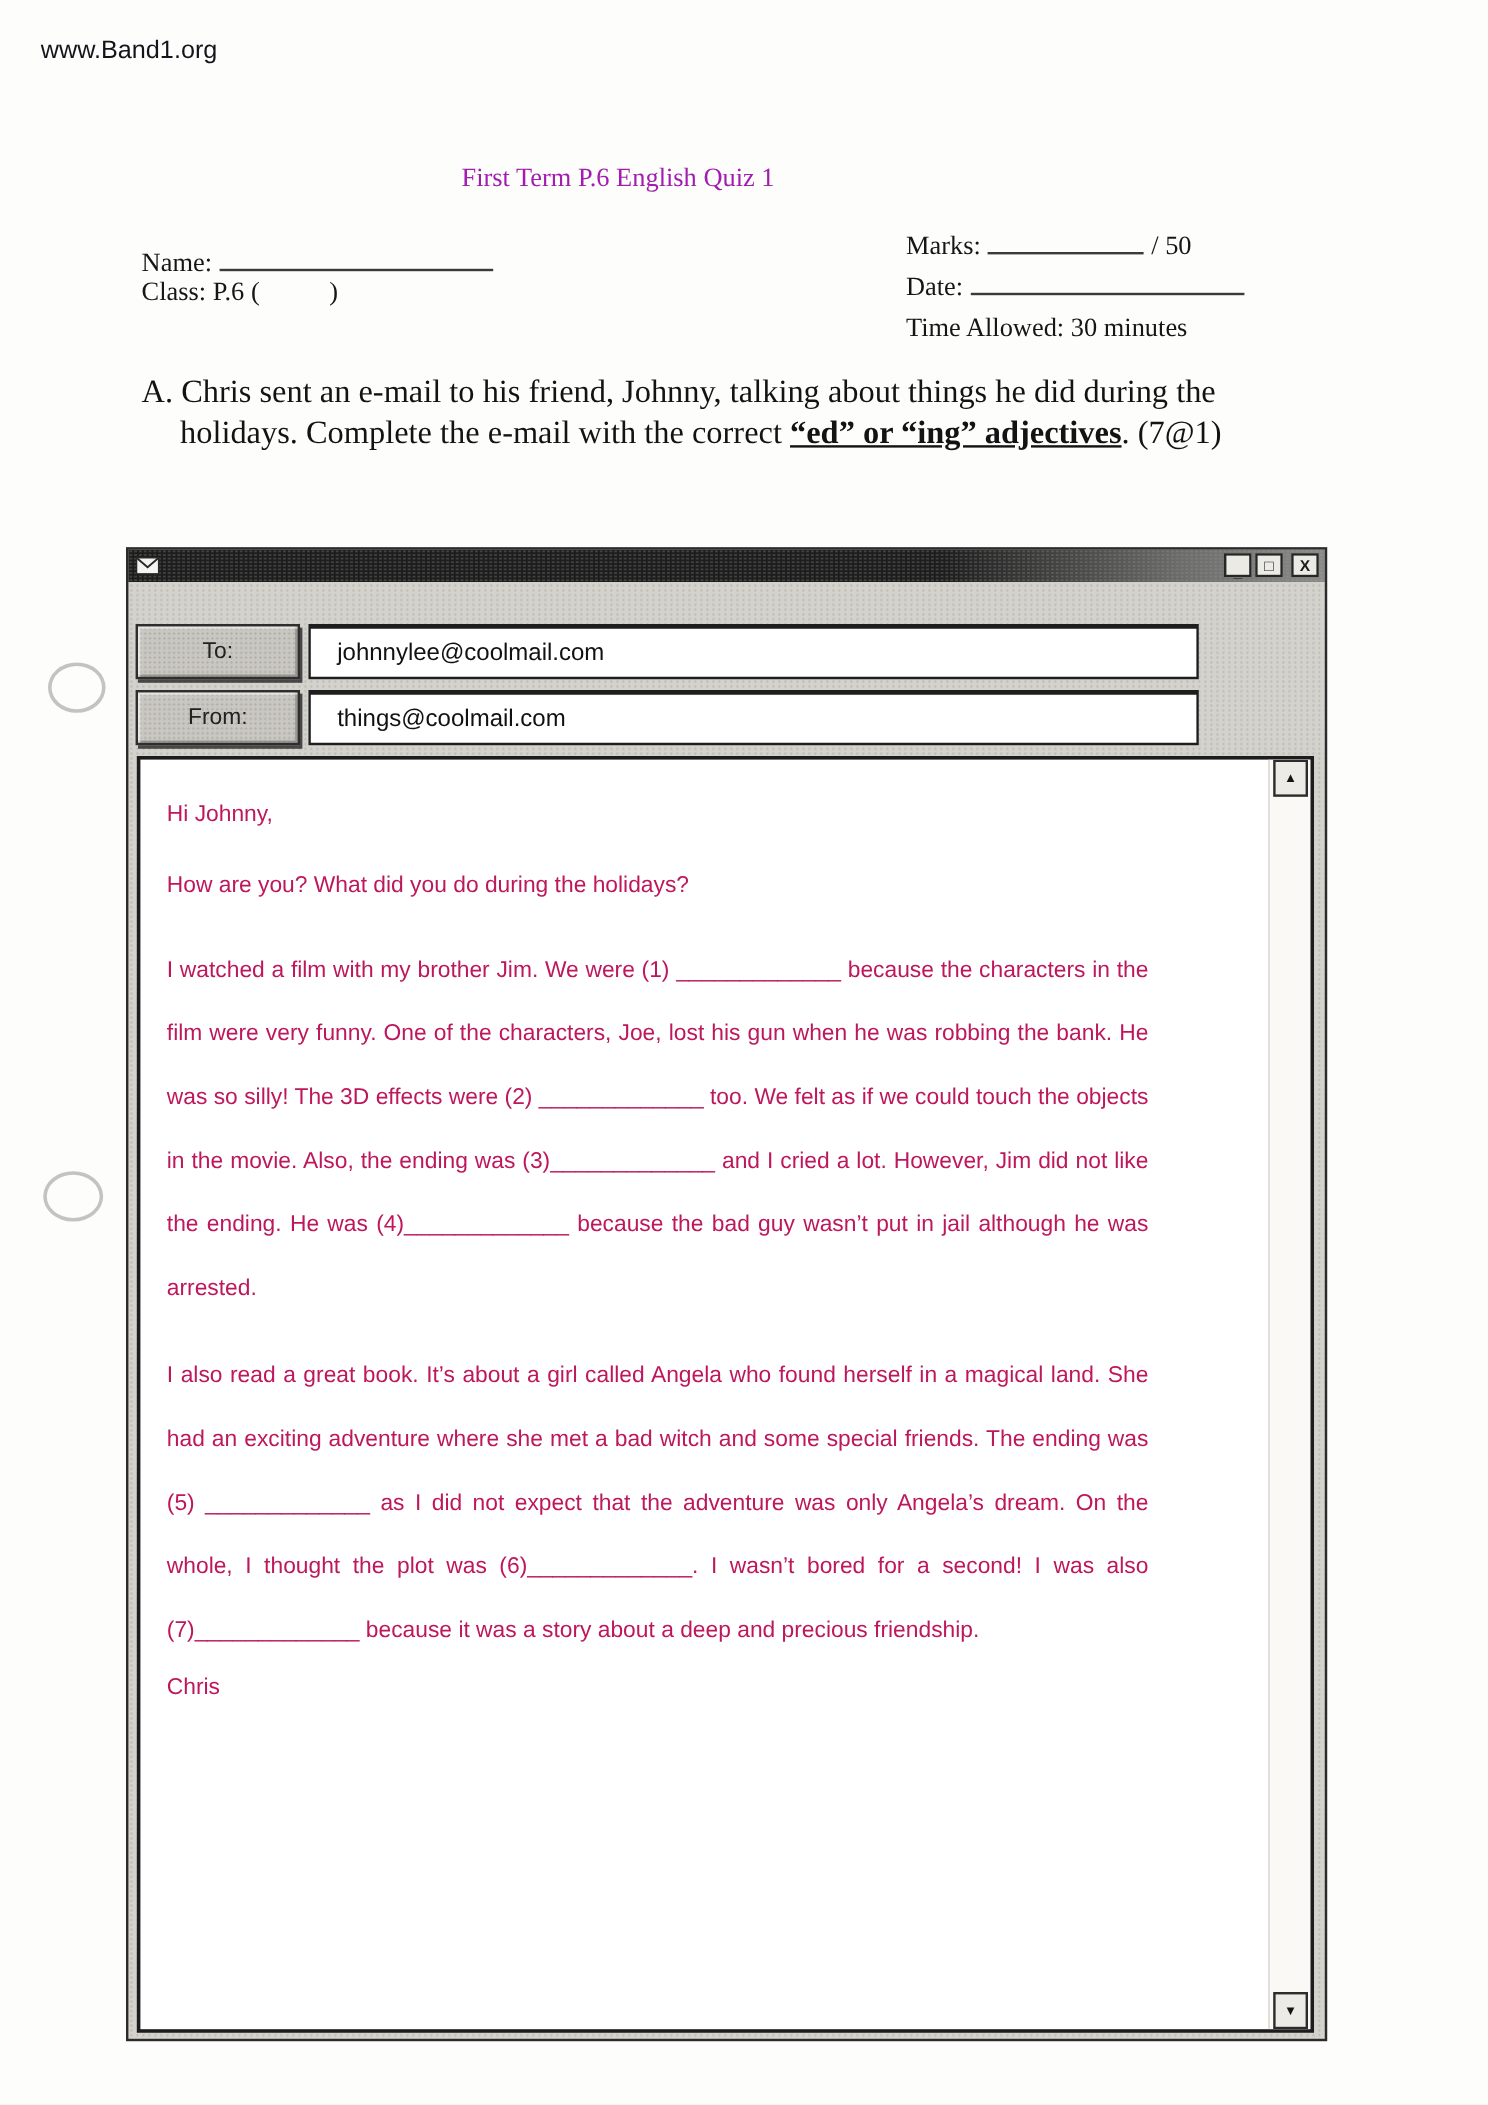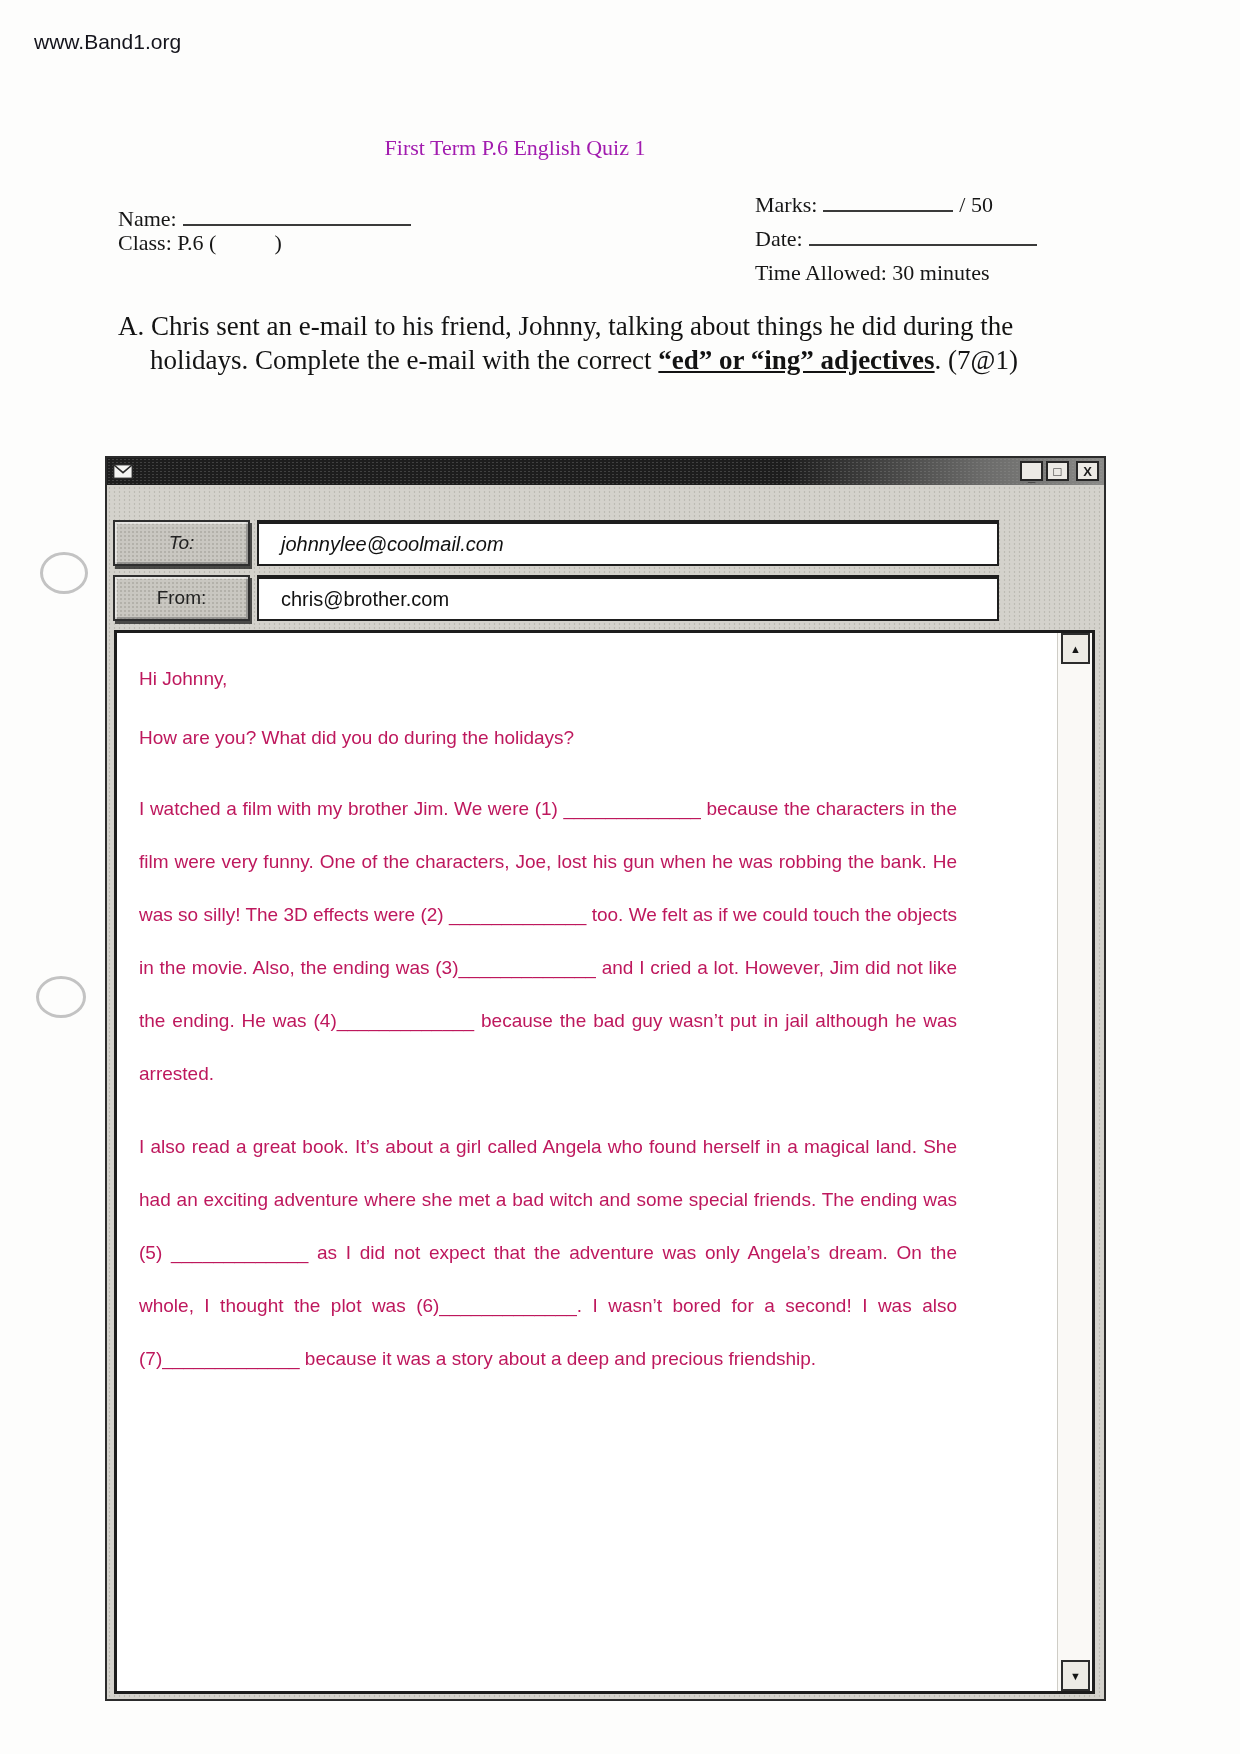--- a/index.html
+++ b/index.html
@@ -63,21 +63,21 @@
   .btn-close{margin-left:7px;}
   .menubar{
     position:absolute;left:0;top:27px;right:0;height:30px;
     display:flex;align-items:center;padding-left:12px;
     font-size:15.5px;color:#191919;
     border-bottom:3px solid #8f8d85;box-sizing:border-box;
   }
   .menu-item{display:inline-block;margin-right:20px;}
   .menu-item::first-letter{text-decoration:underline;}
   .addr-row{position:absolute;left:6px;right:8px;height:47px;}
-  .to-row{top:62px;font-style:italic;}
+  .to-row{top:62px;}
   .from-row{top:117px;}
   .addr-label{
     position:absolute;left:0;top:0;width:137px;height:46px;box-sizing:border-box;
     background:#c9c7c1;
     background-image:radial-gradient(#b3b1aa 1px,transparent 1.1px);background-size:4px 4px;
     border:2px solid #2e2e2e;
     box-shadow:inset 2px 2px 0 rgba(255,255,255,.55),inset -2px -2px 0 rgba(90,90,90,.45),2px 3px 0 rgba(25,25,25,.75);
     display:flex;align-items:center;justify-content:center;
     font-size:19px;color:#222;
   }
@@ -169,29 +169,30 @@
     </div>
 
 
     <div class="addr-row to-row">
       <div class="addr-label">To:</div>
       <div class="addr-field">johnnylee@coolmail.com</div>
     </div>
 
     <div class="addr-row from-row">
       <div class="addr-label">From:</div>
-      <div class="addr-field">chris@brother.com</div>
+      <div class="addr-field">things@coolmail.com</div>
     </div>
 
     <div class="body-area">
       <div class="letter">
         <div class="greeting">Hi Johnny,</div>
         <div class="intro">How are you? What did you do during the holidays?</div>
         <div class="para">I watched a film with my brother Jim. We were (1) _____________ because the characters in the film were very funny. One of the characters, Joe, lost his gun when he was robbing the bank. He was so silly! The 3D effects were (2) _____________ too. We felt as if we could touch the objects in the movie. Also, the ending was (3)_____________ and I cried a lot. However, Jim did not like the ending. He was (4)_____________ because the bad guy wasn’t put in jail although he was arrested.</div>
         <div class="para para2">I also read a great book. It’s about a girl called Angela who found herself in a magical land. She had an exciting adventure where she met a bad witch and some special friends. The ending was (5) _____________ as I did not expect that the adventure was only Angela’s dream. On the whole, I thought the plot was (6)_____________. I wasn’t bored for a second! I was also (7)_____________ because it was a story about a deep and precious friendship.</div>
+        <div class="signature">Chris</div>
       </div>
       <div class="scrollbar">
         <div class="sb-btn sb-up">
             <span>▲</span>
           </div>
         <div class="sb-btn sb-down">
             <span>▼</span>
           </div>
       </div>
     </div>

